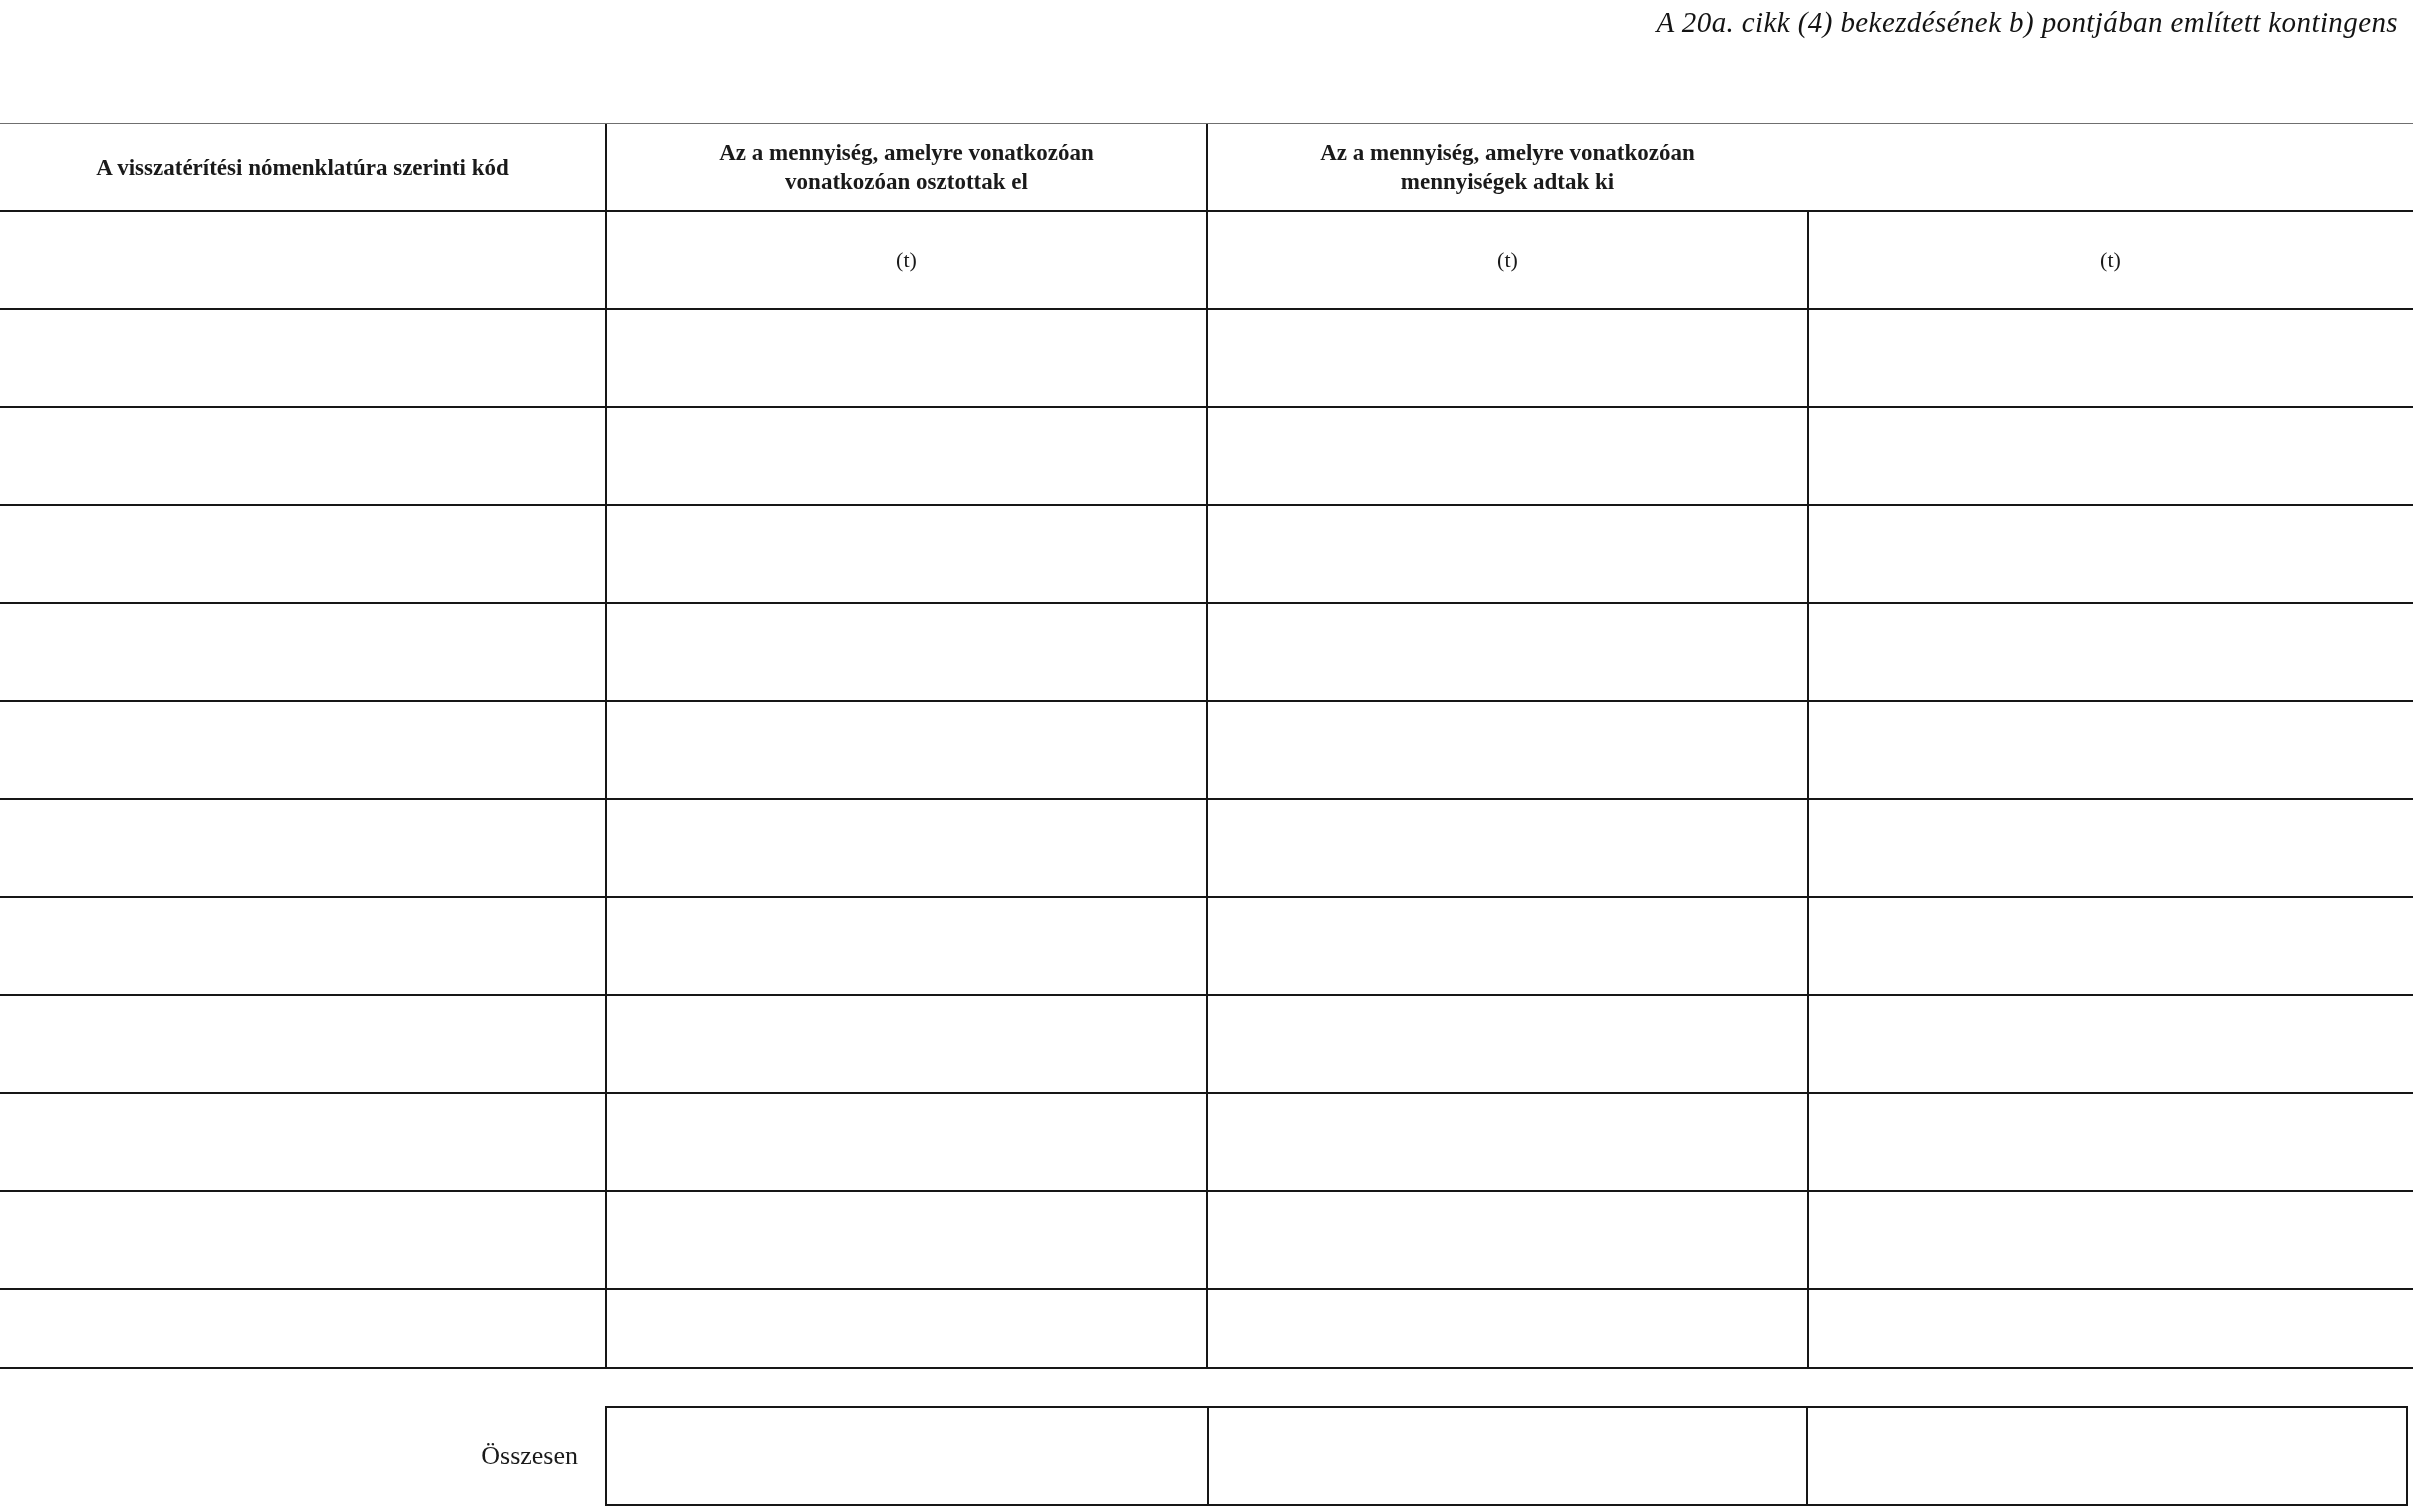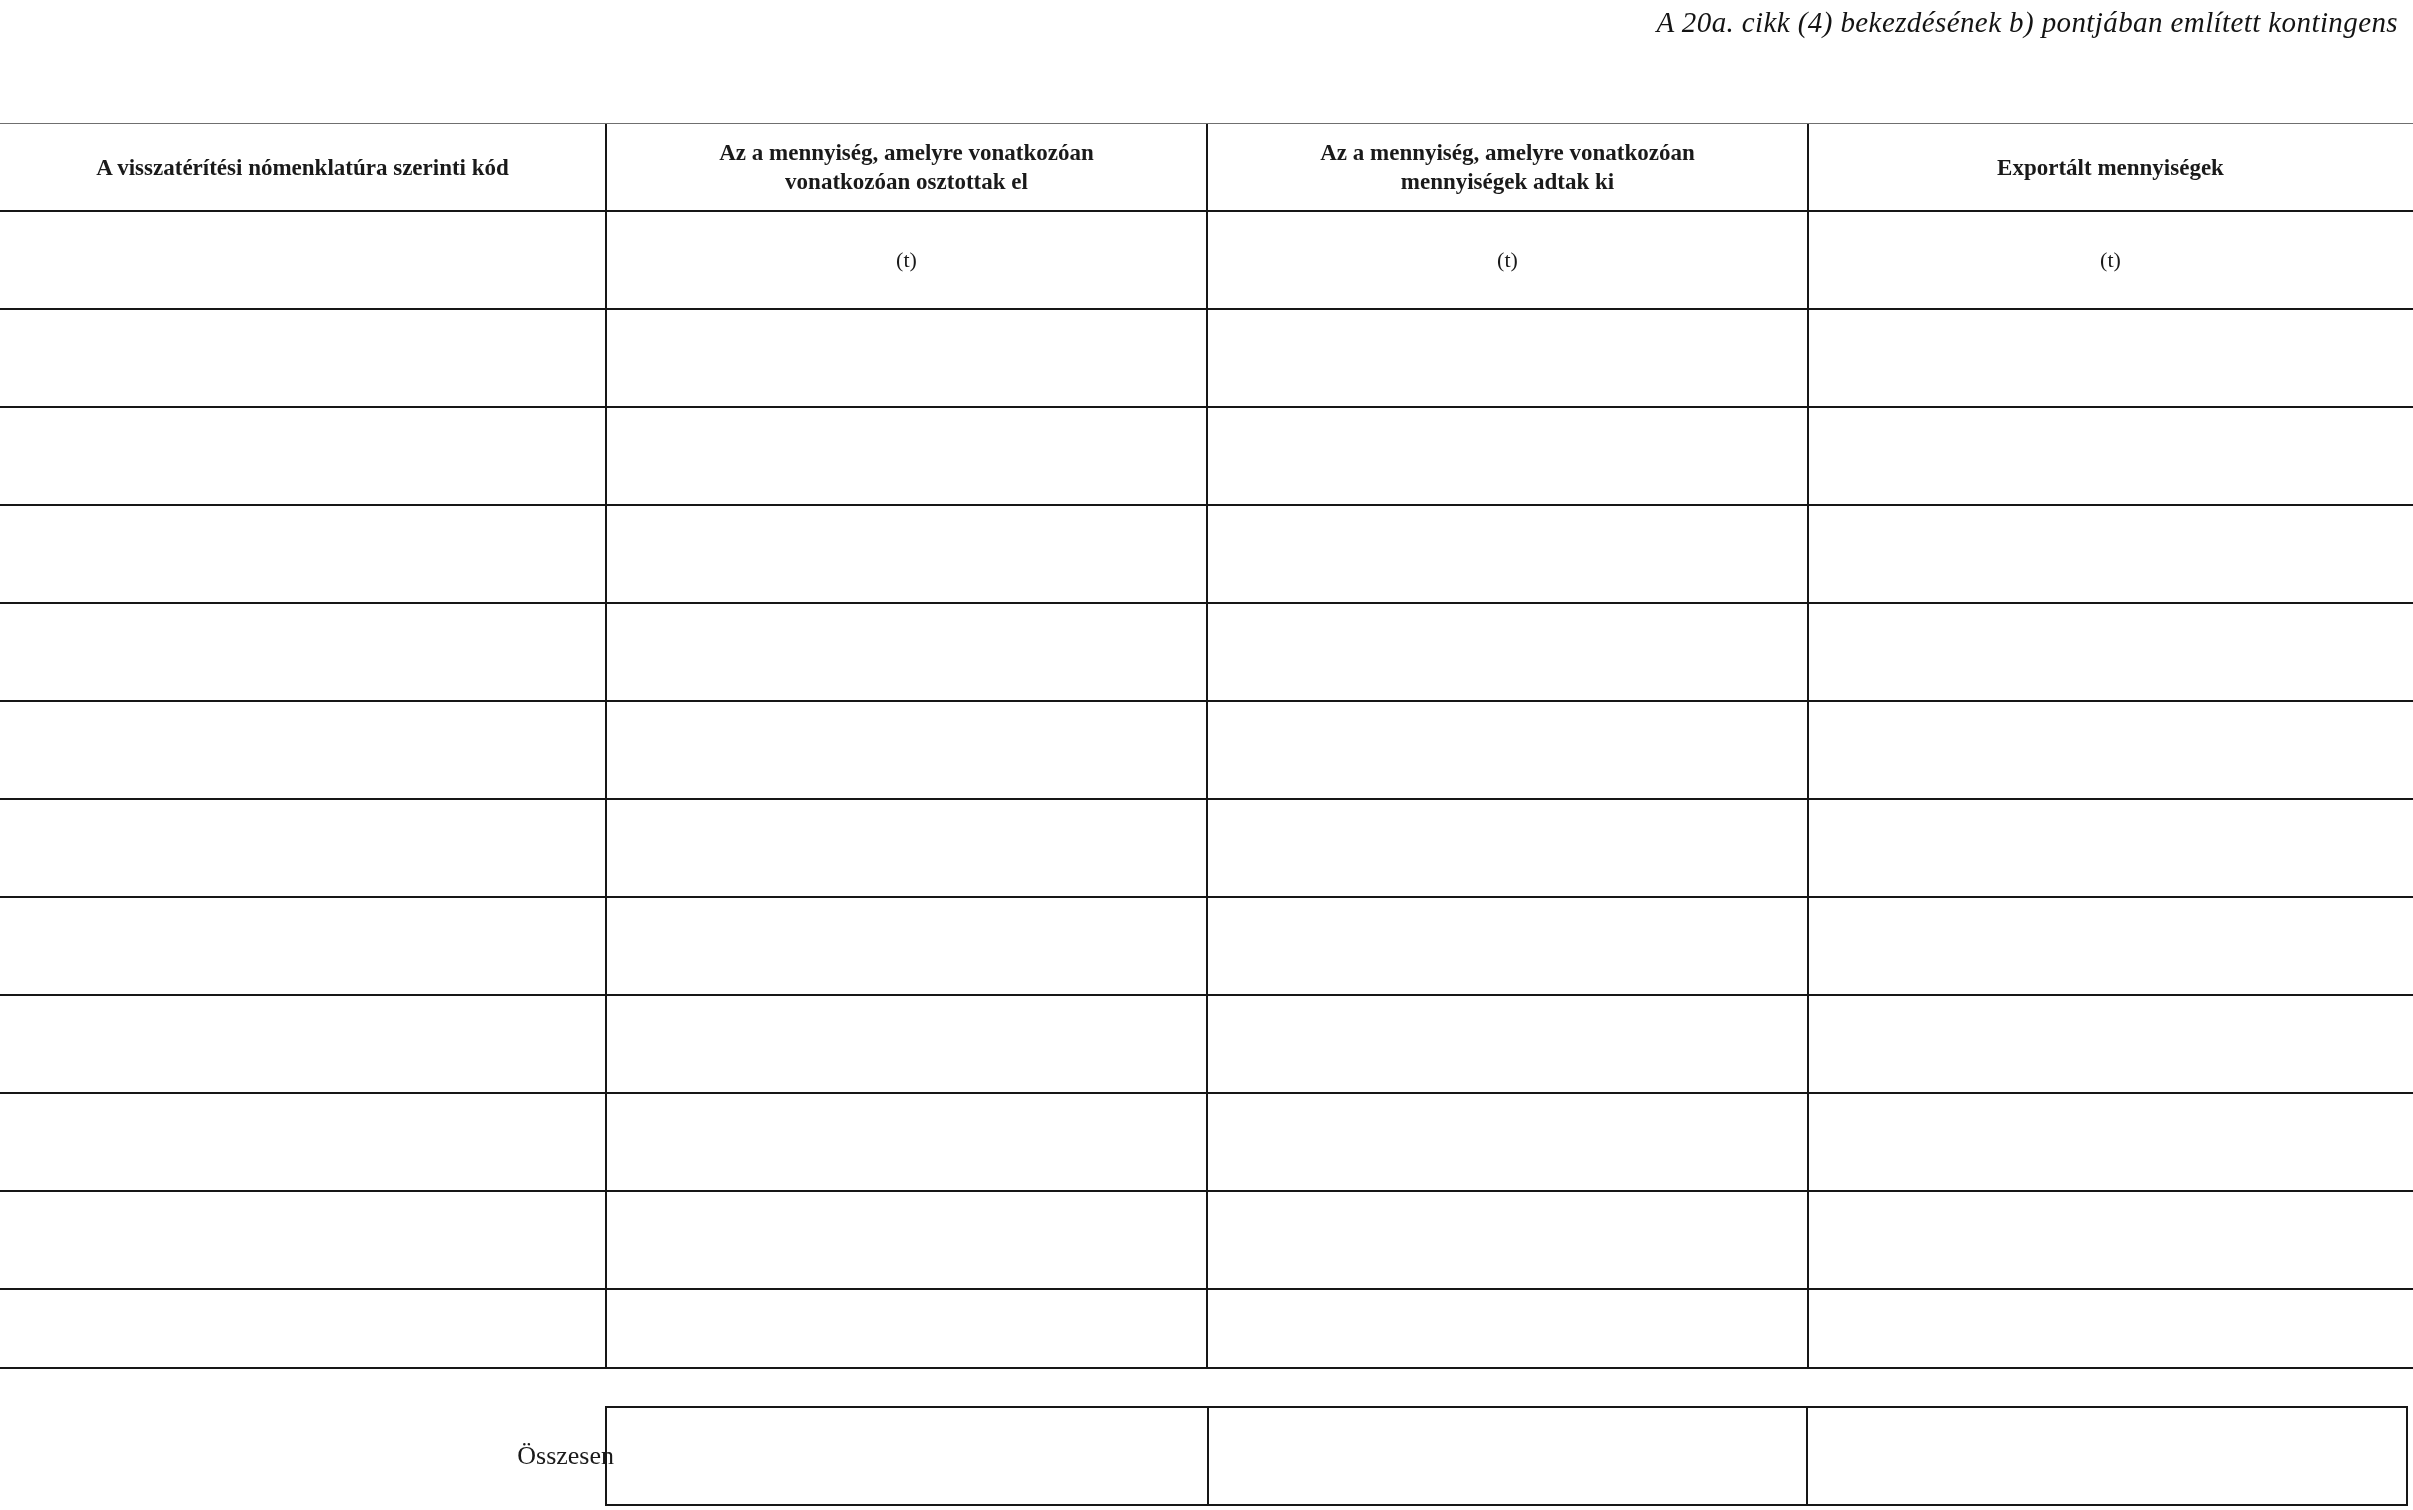--- a/index.html
+++ b/index.html
@@ -63,21 +63,20 @@
   .data-row:last-of-type{height:79px;}
   
   .total-label{
     position:absolute;
     top:1406px;left:0;
     width:578px;height:100px;
     display:flex;
     align-items:center;
     justify-content:flex-end;
     font-size:26px;
-    padding-left:36px;
   }
   .total-box{
     position:absolute;
     top:1406px;left:605px;
     width:1803px;height:100px;
     box-sizing:border-box;
     border:2.5px solid var(--line);
     display:grid;
     grid-template-columns:1fr 1fr 1fr;
   }
@@ -109,26 +108,20 @@
     <div class="cell">
       <div>
         <span class="hline">Az a mennyiség, amelyre vonatkozóan</span>
         <span class="hline">vonatkozóan osztottak el</span>
       </div>
     </div>
     <div class="cell">
       <div>
         <span class="hline">Az a mennyiség, amelyre vonatkozóan</span>
         <span class="hline">mennyiségek adtak ki</span>
-      </div>
-    </div>
-    <div class="cell">
-      <div>
-        <span class="hline">Exportált mennyiségek</span>
-        <span class="hline"></span>
       </div>
     </div>
   </div>
 
   <div class="t-row unit-row">
     <div class="cell">
       <span></span>
     </div>
     <div class="cell">
       <span>(t)</span>

